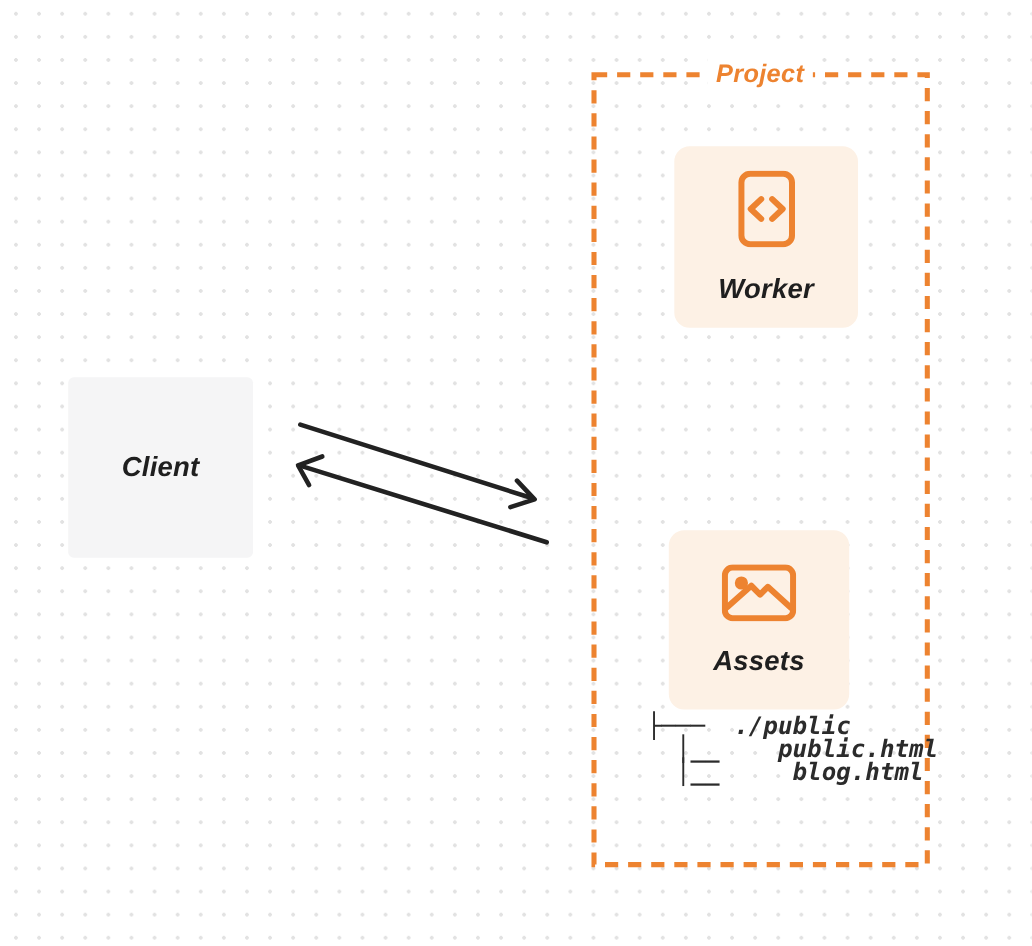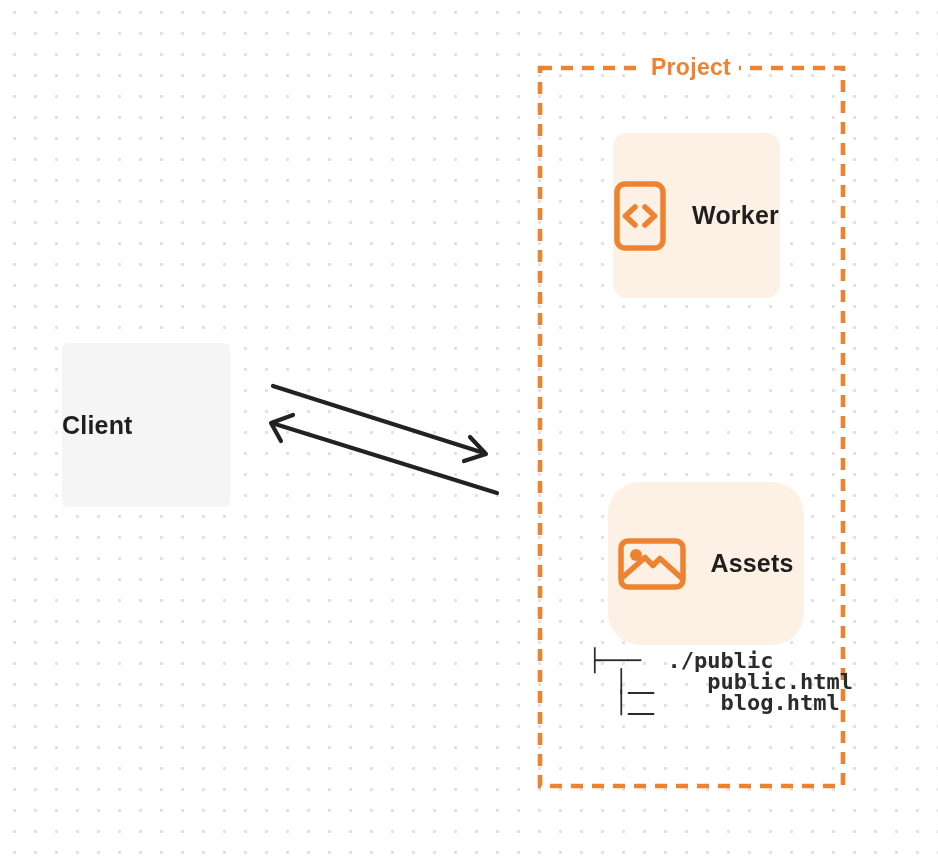--- a/index.html
+++ b/index.html
@@ -16,20 +16,21 @@
     position: relative;
     width: 938px;
     height: 860px;
     overflow: hidden;
     font-family: "Liberation Sans", sans-serif;
     color: var(--text);
     background-color: #ffffff;
     background-image: radial-gradient(circle, #e2e2e2 1.5px, transparent 1.9px);
     background-size: 21px 21px;
     background-position: 4px 2px;
+    font-style: italic;
   }
   .overlay {
     position: absolute;
     left: 0; top: 0;
     width: 938px; height: 860px;
   }
   .accent-stroke { stroke: var(--accent); }
   .accent-fill   { fill: var(--accent); }
   .arrow-stroke  { stroke: var(--arrow); }
 
@@ -44,42 +45,43 @@
     background: #ffffff;
     padding: 1px 8px;
     white-space: nowrap;
   }
 
   .card {
     position: absolute;
     background: var(--card-bg);
     border-radius: 14px;
     display: flex;
-    flex-direction: row;
+    flex-direction: column;
     align-items: center;
     justify-content: center;
   }
   .worker-card { left: 613px; top: 133px; width: 167px; height: 165px; gap: 26px; }
-  .assets-card { left: 608px; top: 482px; width: 196px; height: 163px; gap: 24px; border-radius: 32px; }
+  .assets-card { left: 608px; top: 482px; width: 164px; height: 163px; gap: 24px; }
   .card-label {
     font-size: 25px;
     font-weight: bold;
     color: var(--text);
     letter-spacing: 0.2px;
     line-height: 1;
   }
 
   .client-box {
     position: absolute;
     left: 62px; top: 343px;
     width: 168px; height: 164px;
     background: var(--client-bg);
     border-radius: 5px;
     display: flex;
     align-items: center;
+    justify-content: center;
   }
 
   .url-label {
     position: absolute;
     left: 372px; top: 351px;
     transform: translate(-50%, -50%);
     font-size: 18px;
     font-weight: bold;
     color: var(--text);
     white-space: nowrap;

